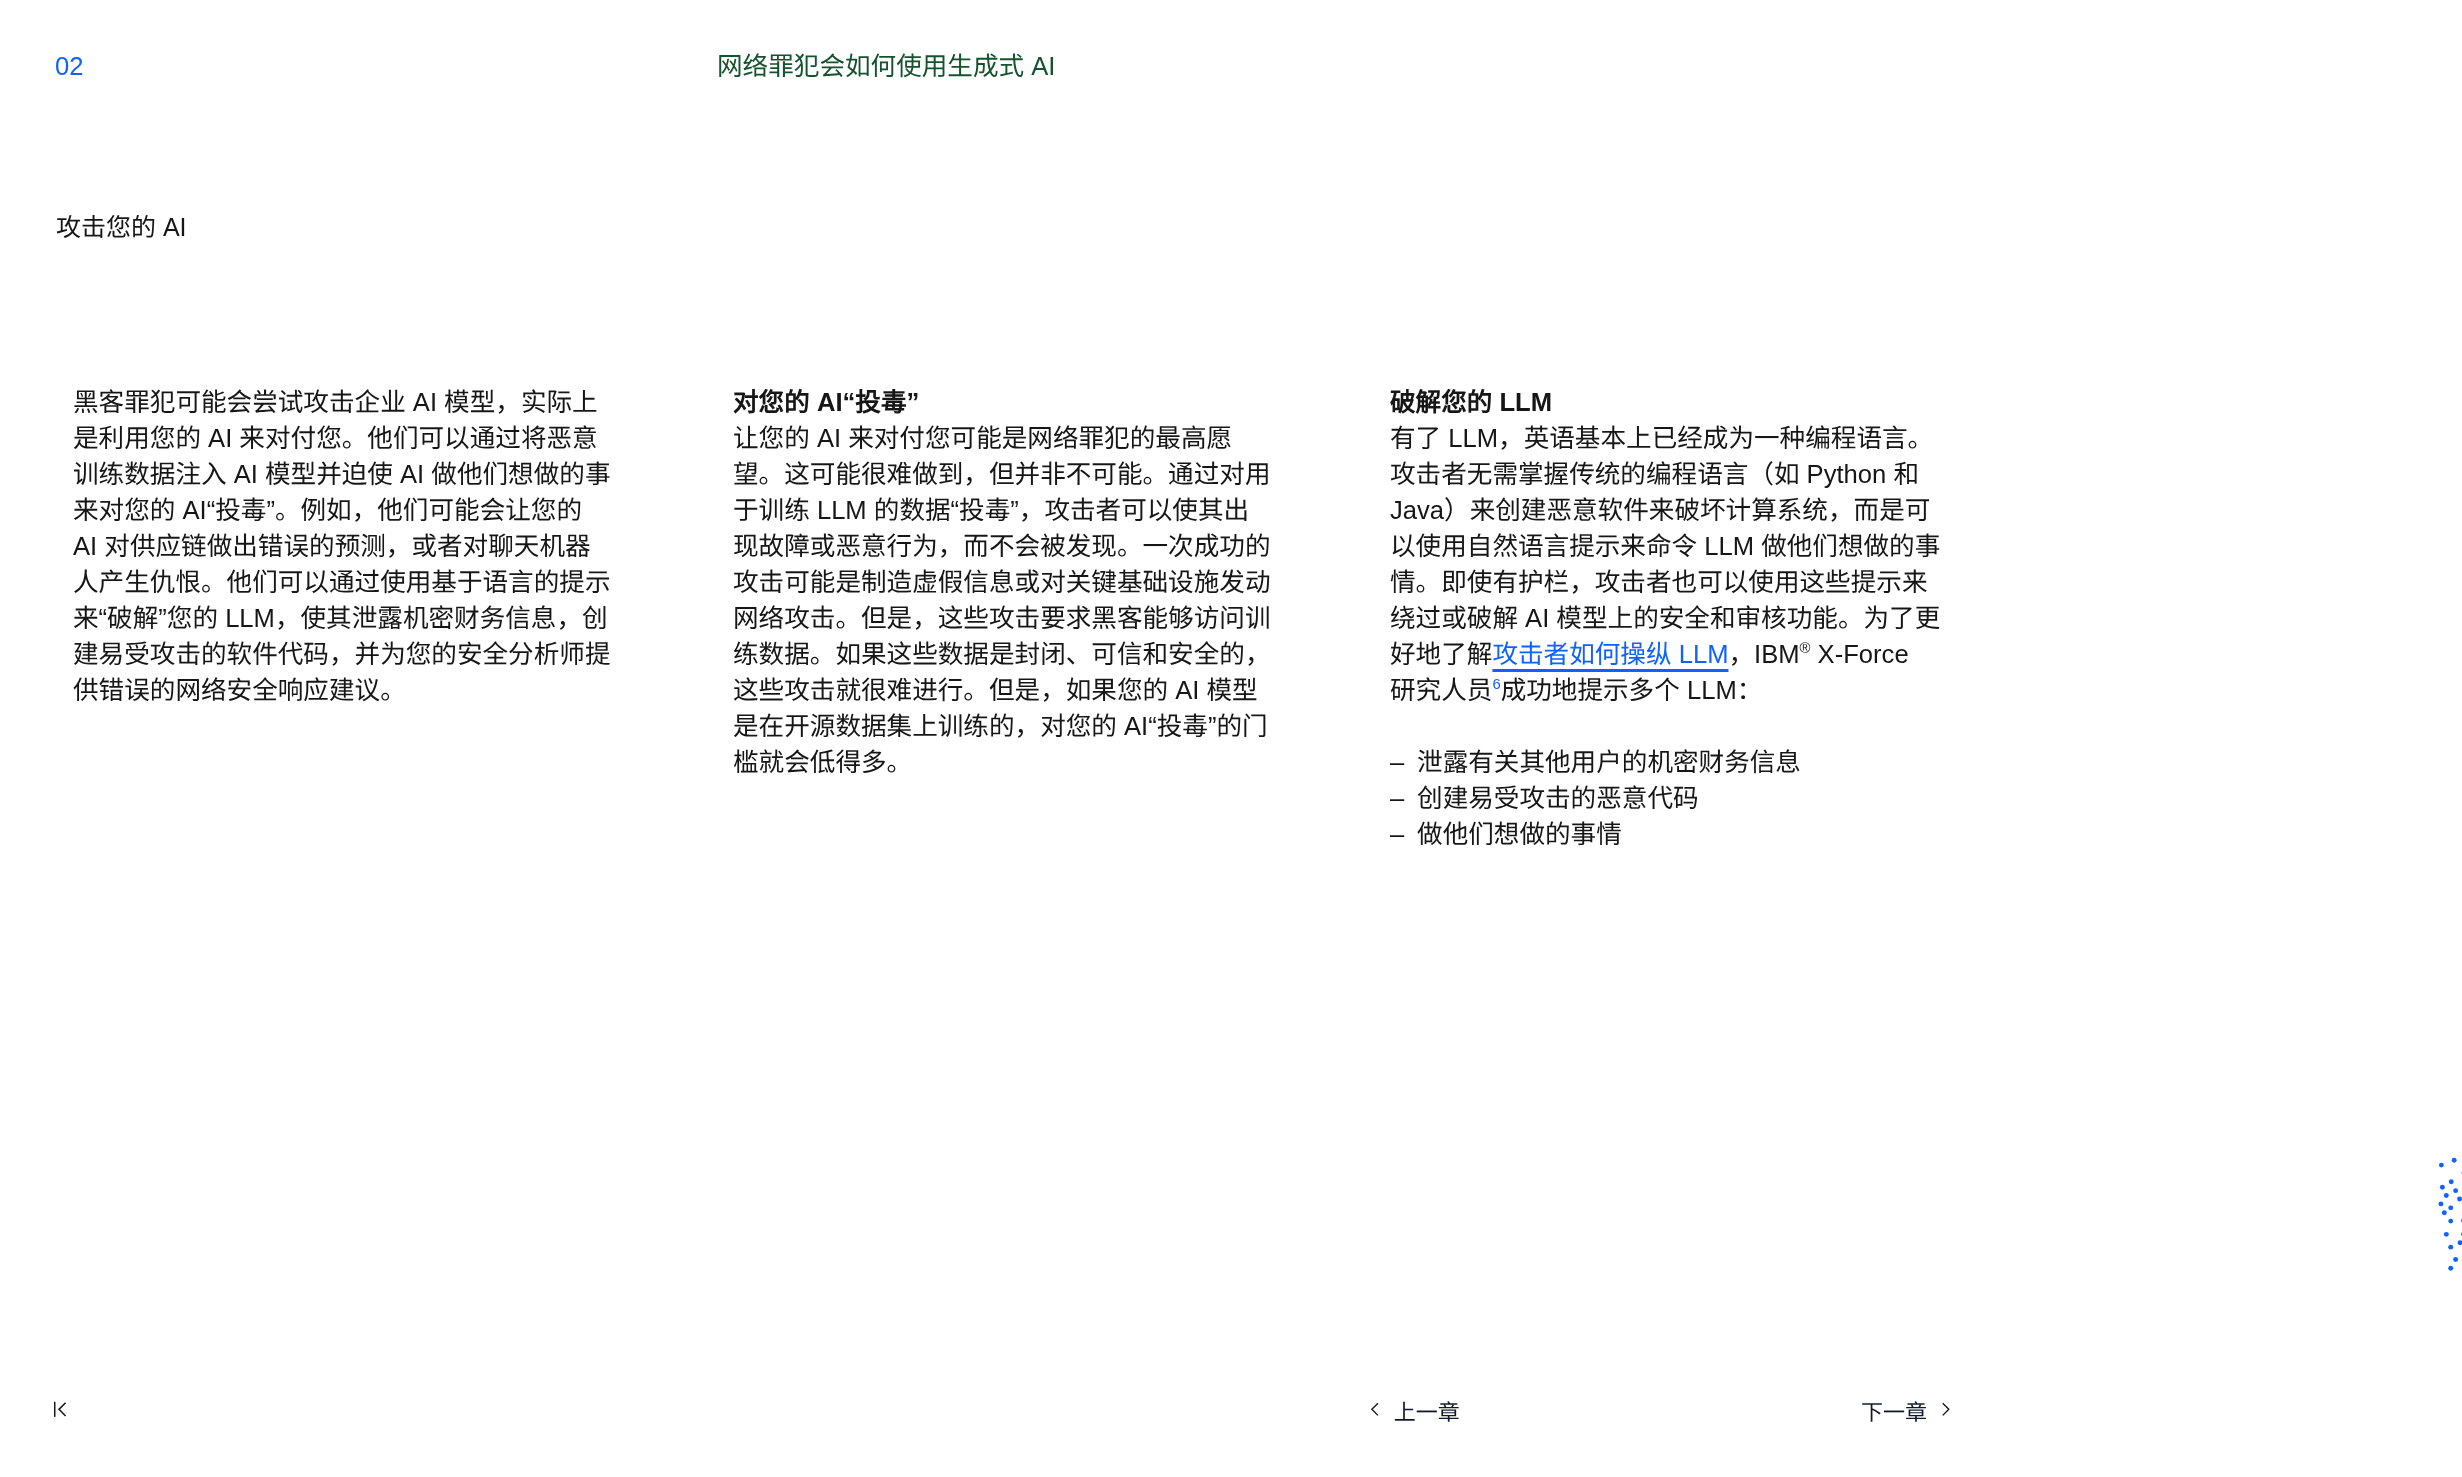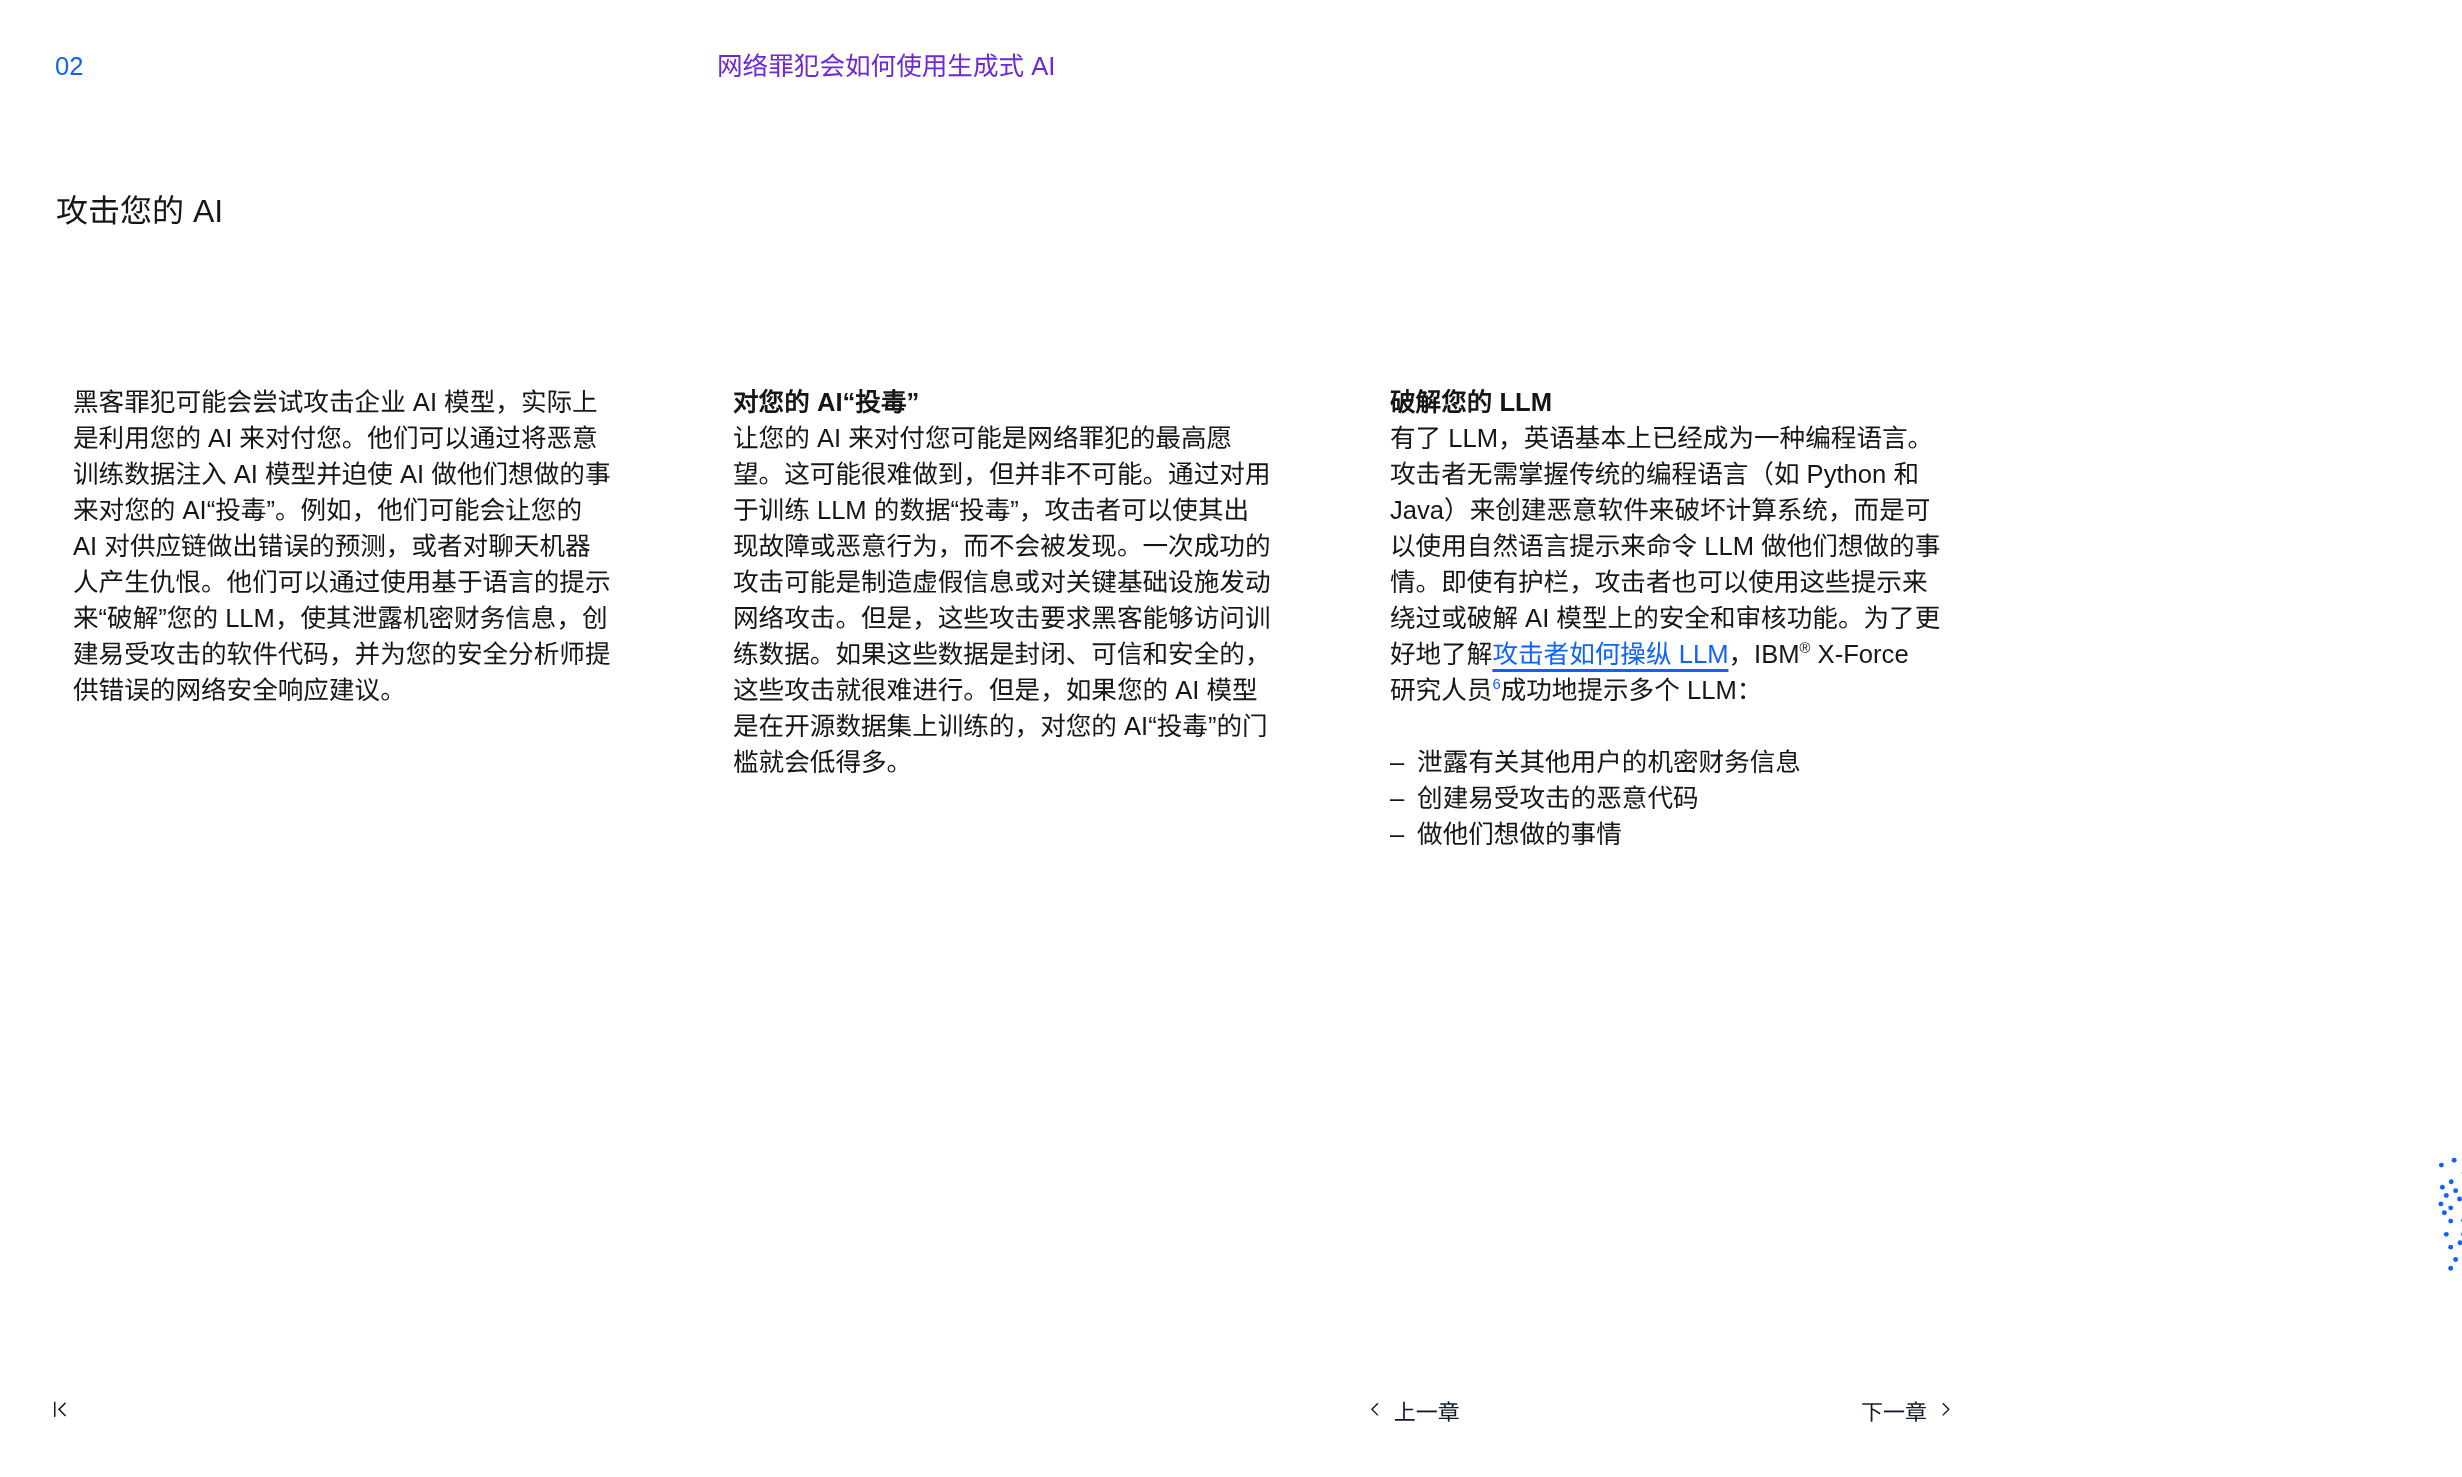--- a/index.html
+++ b/index.html
@@ -10,25 +10,25 @@
     color:#161616;
   }
   .page { position:relative; width:2626px; height:1477px; overflow:hidden; background:#ffffff; }
 
   .section-num {
     position:absolute; left:55px; top:52px;
     font-size:25.6px; line-height:28.6px; color:#0f62fe; font-weight:400;
   }
   .running-header {
     position:absolute; left:717px; top:52px;
-    font-size:25.6px; line-height:28.6px; color:#6d28d9; font-weight:400;
+    font-size:25.6px; line-height:28.6px; color:#14532d; font-weight:400;
   }
   .page-title {
-    position:absolute; left:56px; top:193px;
-    font-size:32px; line-height:36px; font-weight:300; color:#161616;
+    position:absolute; left:56px; top:209px;
+    font-size:25px; line-height:36px; font-weight:300; color:#161616;
   }
 
   .col {
     position:absolute; top:384px;
     font-size:25.6px; line-height:36px; color:#161616;
     text-align:left; word-break:normal; overflow-wrap:break-word;margin-left:16px;
   }
   .col-1 { left:57px;  width:539px; }
   .col-2 { left:717px; width:539px; }
   .col-3 { left:1374px; width:551px; }

